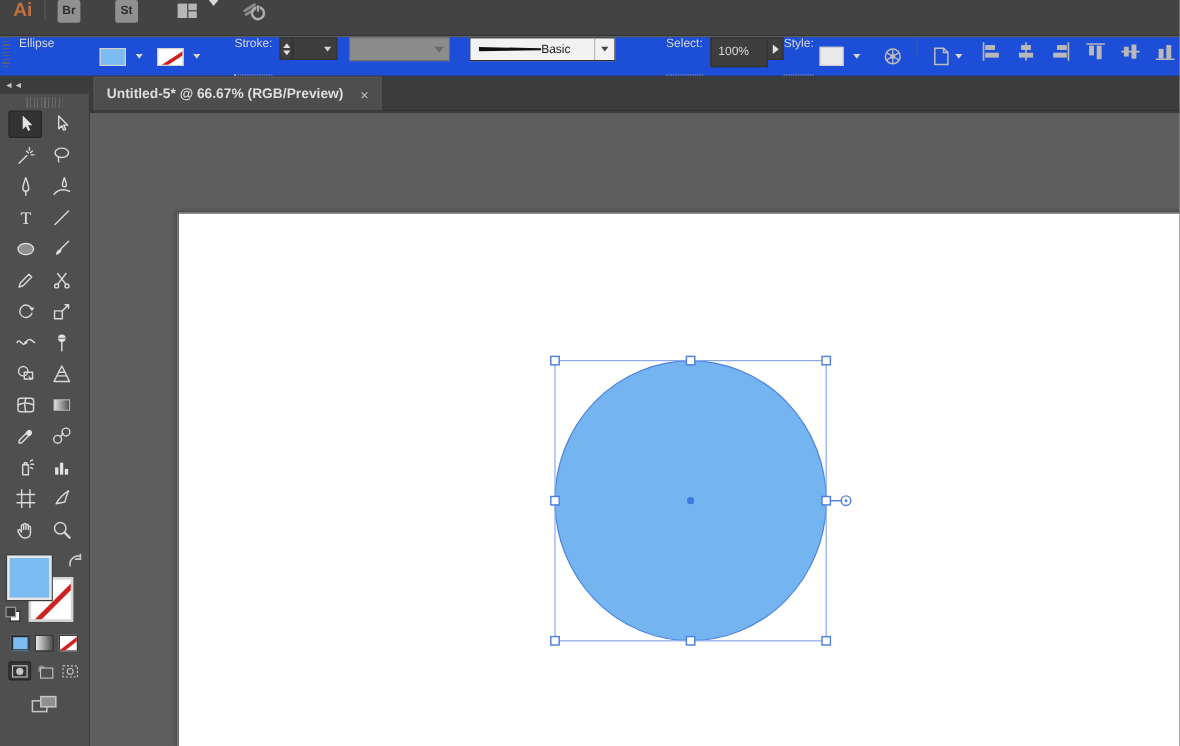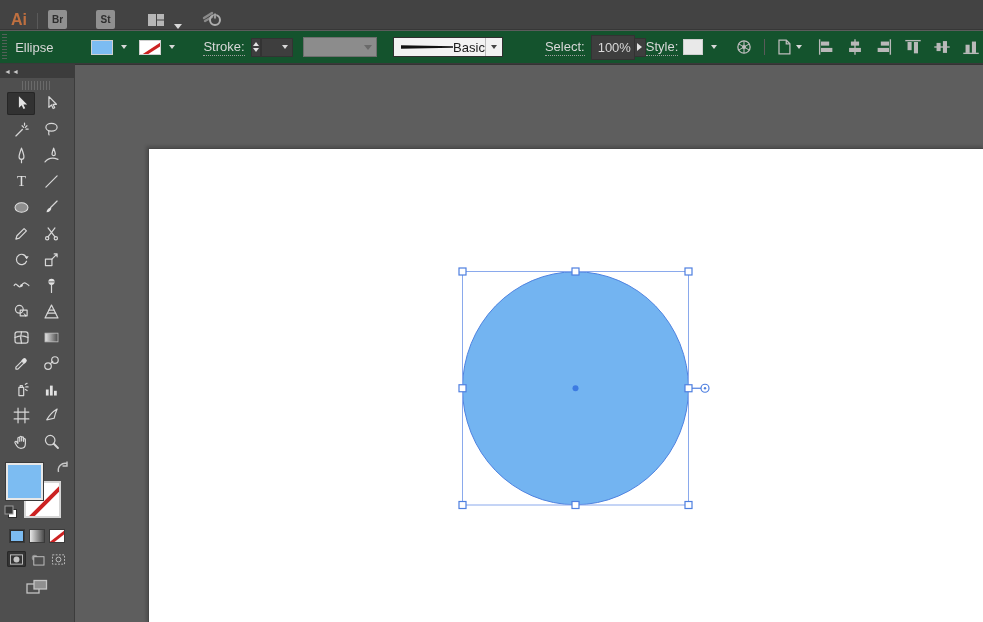--- a/index.html
+++ b/index.html
@@ -1,32 +1,32 @@
 <!DOCTYPE html>
 <html><head>
 <meta charset="utf-8">
 <style>
   * { margin:0; padding:0; box-sizing:border-box; }
   html,body { width:983px; height:622px; overflow:hidden; }
   body { font-family:"Liberation Sans", sans-serif; background:#434343; color:#d6d6d6; }
   #app { position:relative; width:983px; height:622px; display:flex; flex-direction:column; }
 
   
-  #menubar { height:30px; background:#434343; display:flex; align-items:flex-end; font-size:12.5px; color:#cfcfcf; flex:0 0 auto; border-bottom:1px solid #373737; }
+  #menubar { height:30px; background:#434343; display:flex; align-items:flex-start; font-size:12.5px; color:#cfcfcf; flex:0 0 auto; border-bottom:1px solid #373737; }
   #ai-logo { margin-left:11px; font-weight:bold; font-size:16px; color:#bf7040; letter-spacing:0; }
   #menu-items { display:flex; margin-left:12px; }
   #menu-items span { padding:0 12px; cursor:default; }
   .vsep { width:1px; height:16px; background:#5a5a5a; margin:0 10px; }
   .mini-app-btn { width:19px; height:19px; background:#909090; color:#2e2e2e; border-radius:2px; font-size:10px; font-weight:bold; display:flex; align-items:center; justify-content:center; margin-right:23px; }
   .mb-icon { display:flex; align-items:center; margin-right:6px; }
   .chev { width:0; height:0; border-left:4px solid transparent; border-right:4px solid transparent; border-top:5px solid #d8d8d8; display:inline-block; }
   .chev.small { border-left-width:3px; border-right-width:3px; border-top-width:4px; }
 
   
-  #controlbar { height:34px; background:#14532d; border-top:1px solid #5c5c5c; border-bottom:1px solid #393939; display:flex; align-items:center; font-size:13px; color:#d8d8d8; flex:0 0 auto; }
+  #controlbar { height:34px; background:#1d4ed8; border-top:1px solid #5c5c5c; border-bottom:1px solid #393939; display:flex; font-size:10px; color:#d8d8d8; flex:0 0 auto; }
   #cb-gripper { width:7px; height:26px; margin-left:2px; background-image:repeating-linear-gradient(to bottom,#646464 0 1px, transparent 1px 3px); opacity:.8; }
   .cb-label { white-space:nowrap; }
   .cb-label.dotted { border-bottom:1px dotted #a0a0a0; padding-bottom:1px; }
   .swatch-group { display:flex; align-items:center; }
   .swatch { width:22px; height:15px; border:1px solid #d0d0d0; }
   .swatch.none-swatch { background:#fff; position:relative; overflow:hidden; }
   .swatch.none-swatch::after { content:""; position:absolute; left:-4px; top:6px; width:36px; height:2.5px; background:#cc2222; transform:rotate(-33deg); }
   .chev-btn { width:15px; height:17px; display:flex; align-items:center; justify-content:center; margin-left:3px; }
   .stepper { width:13px; height:19px; background:#3e3e3e; border:1px solid #333; display:flex; flex-direction:column; align-items:center; justify-content:center; gap:2px; }
   .tri-up { width:0;height:0;border-left:3.5px solid transparent;border-right:3.5px solid transparent;border-bottom:4.5px solid #e2e2e2; }
@@ -464,20 +464,26 @@
 
       <div id="screen-mode">
         <svg width="24" height="18" viewBox="0 0 24 18">
           <rect x="2" y="6" width="12" height="9" fill="none" stroke="#c4c4c4" stroke-width="1.3"></rect>
           <rect x="9" y="2.5" width="12.5" height="8.5" fill="#8f8f8f" stroke="#c4c4c4" stroke-width="1.3"></rect>
         </svg>
       </div>
     </div>
 
     <div id="document">
+      <div id="tabbar">
+        <div id="doc-tab">
+          <span>Untitled-5* @ 66.67% (RGB/Preview)</span>
+          <span id="tab-close">×</span>
+        </div>
+      </div>
       <div id="canvas">
         <div id="artboard"></div>
         <svg id="overlay" viewBox="0 0 908 529">
             <ellipse cx="500.5" cy="323.25" rx="113" ry="116.5" fill="#73b4f1" stroke="#4e82e0" stroke-width="1"></ellipse>
             <rect x="387.5" y="206.5" width="226" height="233.5" fill="none" stroke="#8aa9ec" stroke-width="1"></rect>
             <rect x="384" y="203" width="7" height="7" fill="#ffffff" stroke="#4e7fe0" stroke-width="1.2"></rect>
             <rect x="384" y="319.75" width="7" height="7" fill="#ffffff" stroke="#4e7fe0" stroke-width="1.2"></rect>
             <rect x="384" y="436.5" width="7" height="7" fill="#ffffff" stroke="#4e7fe0" stroke-width="1.2"></rect>
             <rect x="497" y="203" width="7" height="7" fill="#ffffff" stroke="#4e7fe0" stroke-width="1.2"></rect>
             <rect x="497" y="436.5" width="7" height="7" fill="#ffffff" stroke="#4e7fe0" stroke-width="1.2"></rect>

